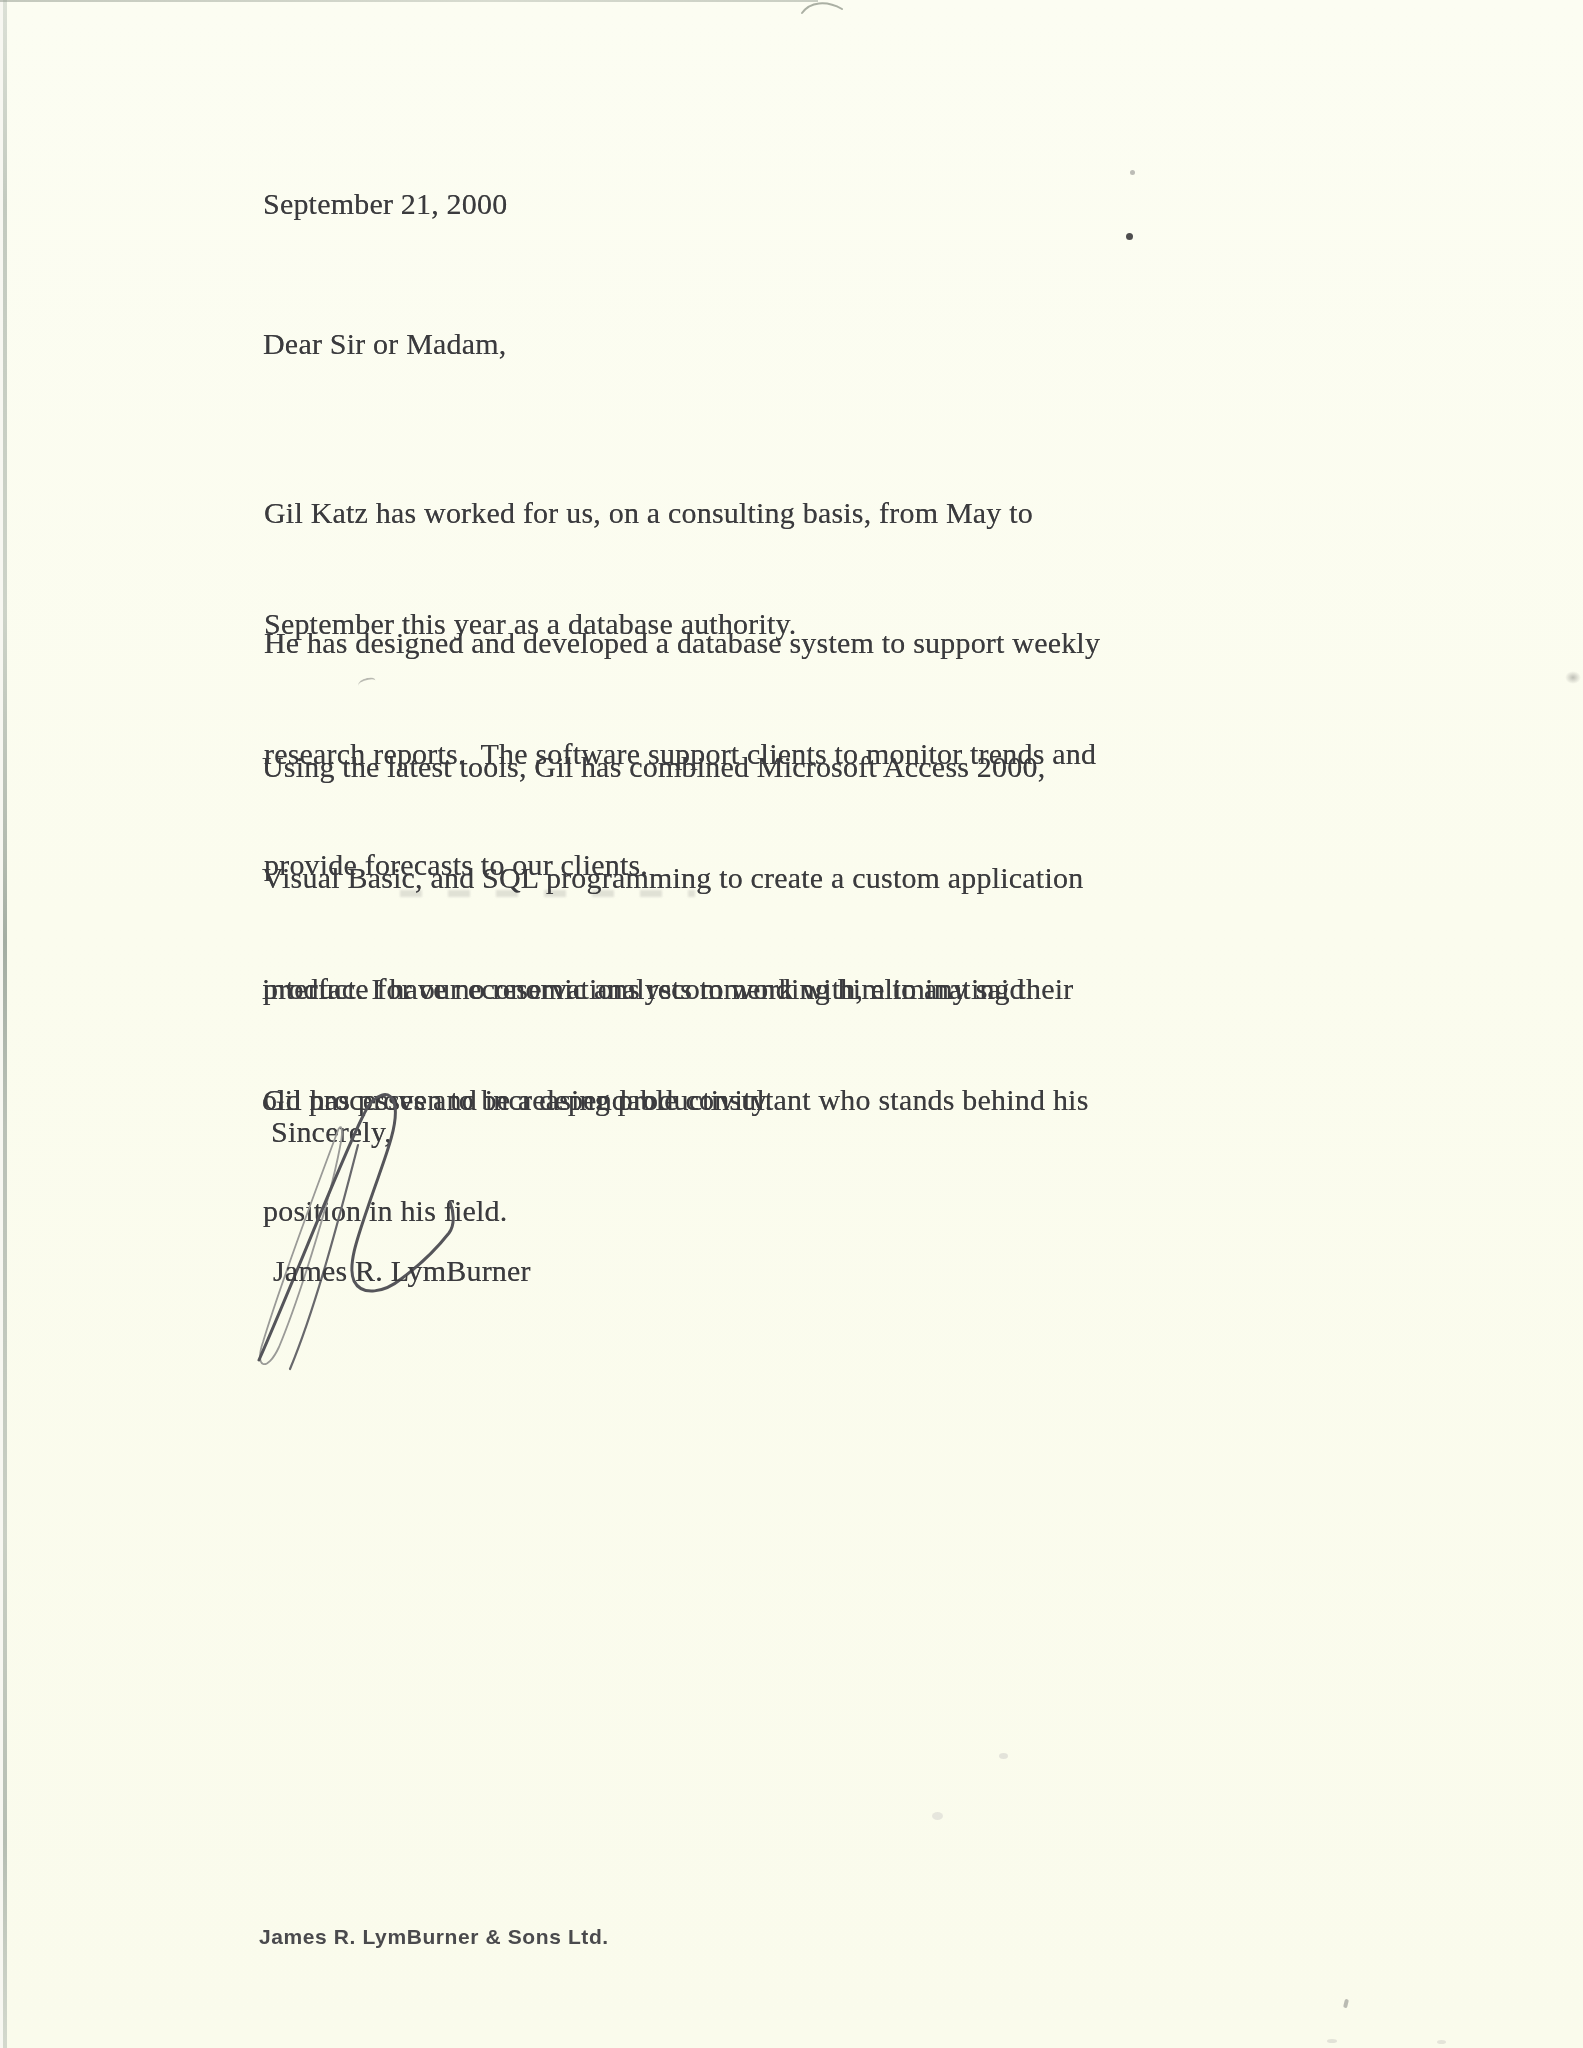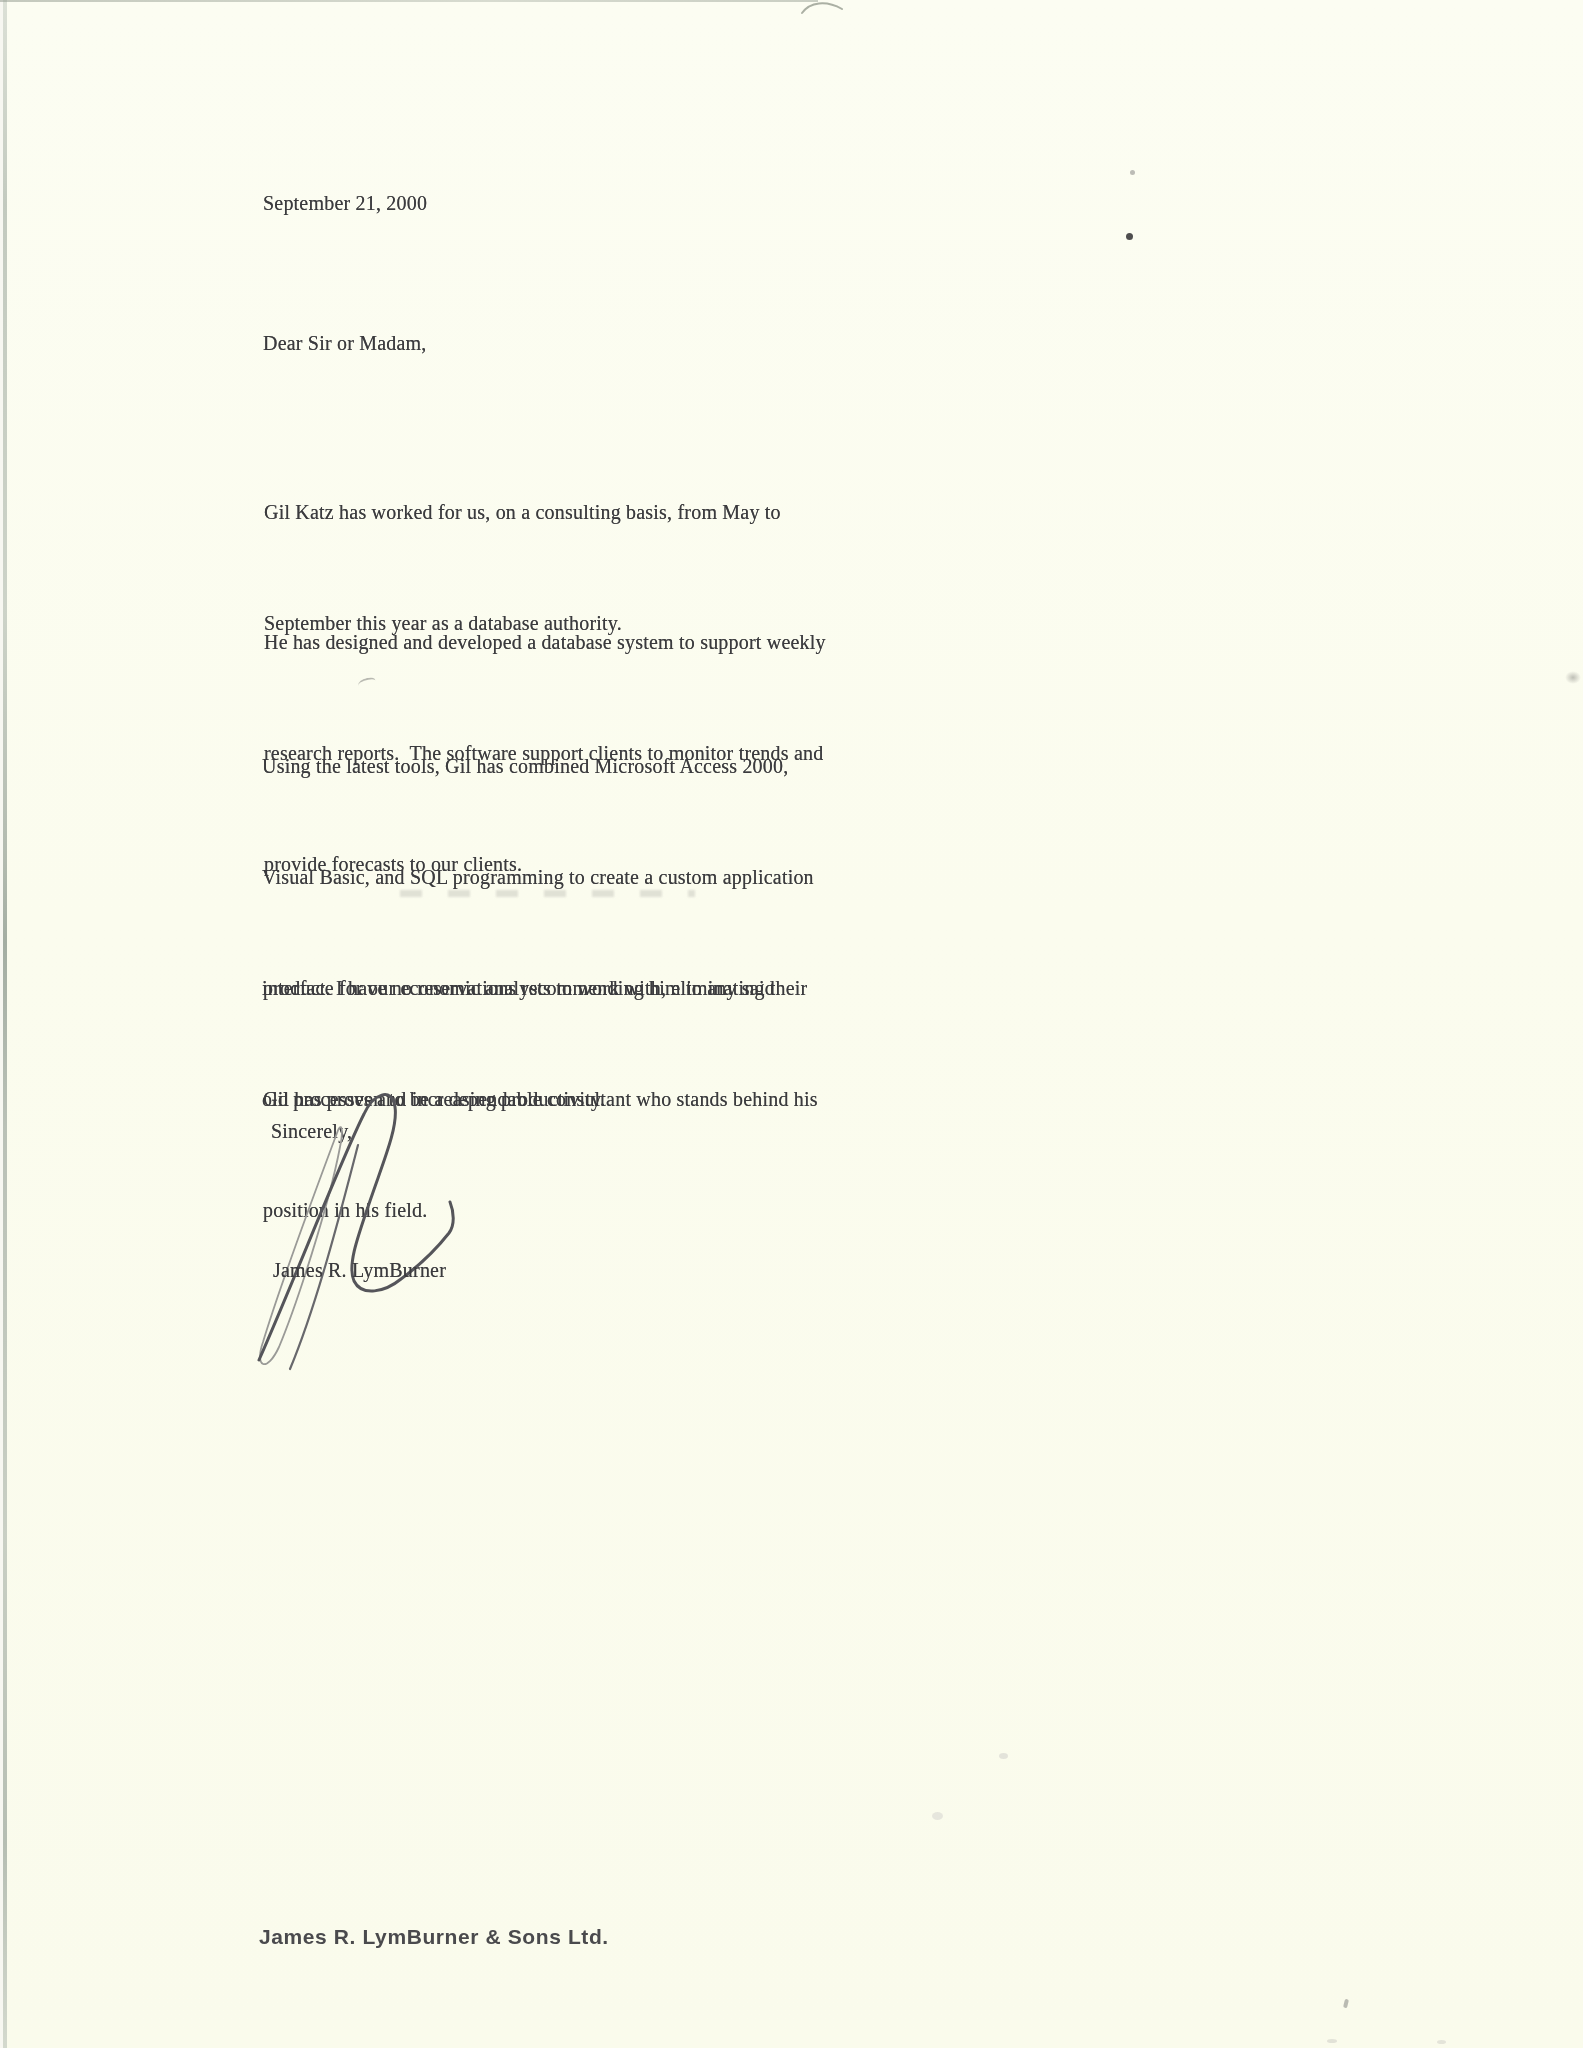--- a/index.html
+++ b/index.html
@@ -63,21 +63,21 @@
   .speck-3 { position: absolute; left: 932px; top: 1812px; width: 11px; height: 8px;
     background: #e6e6dd; border-radius: 50%; }
   .speck-4 { position: absolute; left: 1327px; top: 2039px; width: 10px; height: 4px;
     background: #d7d7cf; border-radius: 50%; opacity: .7; }
   .speck-5 { position: absolute; left: 1437px; top: 2040px; width: 9px; height: 4px;
     background: #dadad2; border-radius: 50%; opacity: .7; }
 
   
   .txt {
     position: absolute;
-    font-size: 20px;
+    font-size: 30px;
     line-height: 37px;
     white-space: pre;
     letter-spacing: 0.2px;
     text-shadow: 0 0 0.5px rgba(59,59,62,0.75);
   }
   .date       { left: 263px; top: 185px; }
   .salutation { left: 263px; top: 325px; }
   .para-1     { left: 264px; top: 420px; }
   .para-2     { left: 264px; top: 550px; }
   .para-3     { left: 262px; top: 674px; }

